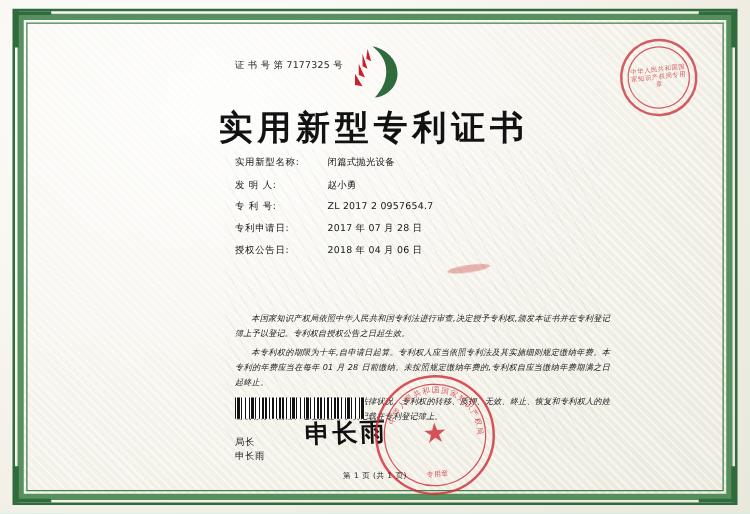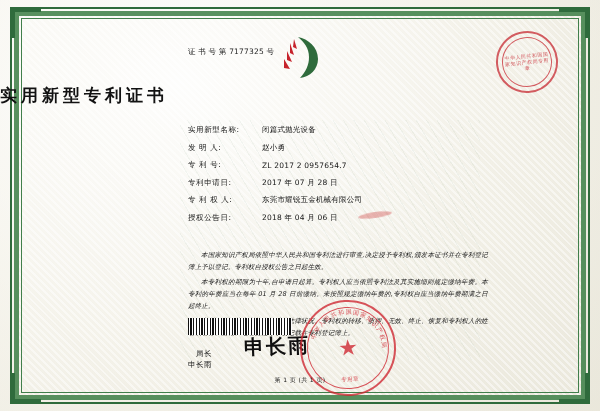--- a/index.html
+++ b/index.html
@@ -79,23 +79,23 @@
     left: 268px;
     top: 33px;
     width: 64px;
     height: 48px;
   }
 
   .main-title {
     position: absolute;
     left: 0; right: 2px;
     top: 84px;
-    text-align: left;
+    text-align: center;
     font-family: "DejaVu Serif", "Liberation Serif", serif;
-    font-size: 17px;
+    font-size: 27px;
     font-weight: 700;
     color: #121212;
     letter-spacing: 4px;
   }
 
   
   .stamp-top {
     position: absolute;
     right: 42px;
     top: 31px;
@@ -126,21 +126,21 @@
 
   
   .fields {
     position: absolute;
     left: 188px;
     top: 125px;
     width: 300px;
   }
   .field-row {
     display: flex;
-    align-items: center;
+    align-items: flex-start;
     margin-bottom: 7.5px;
     font-size: 7.5px;
     color: #151515;
     white-space: nowrap;
   }
   .field-label {
     width: 74px;
     letter-spacing: 0.6px;
     flex: 0 0 auto;
   }
@@ -181,21 +181,20 @@
 
   
   .sig-label {
     position: absolute;
     left: 188px;
     top: 348px;
     font-size: 7.5px;
     color: #151515;
     letter-spacing: 0.5px;
     line-height: 1.5;
-    text-align: right;
   }
   .sig-hand {
     position: absolute;
     left: 244px;
     top: 333px;
     font-family: "DejaVu Serif", "Liberation Serif", serif;
     font-size: 20px;
     font-weight: 700;
     color: #101010;
     letter-spacing: 2px;
@@ -328,24 +327,20 @@
       <span class="field-label">发 明 人:</span>
       <span class="field-value">赵小勇</span>
     </div>
     <div class="field-row">
       <span class="field-label">专 利 号:</span>
       <span class="field-value">ZL 2017 2 0957654.7</span>
     </div>
     <div class="field-row">
       <span class="field-label">专利申请日:</span>
       <span class="field-value">2017 年 07 月 28 日</span>
-    </div>
-    <div class="field-row">
-      <span class="field-label">专 利 权 人:</span>
-      <span class="field-value">东莞市耀锐五金机械有限公司</span>
     </div>
     <div class="field-row">
       <span class="field-label">授权公告日:</span>
       <span class="field-value">2018 年 04 月 06 日</span>
     </div>
   </div>
 
   <div class="ink-smudge"></div>
 
   <div class="body-text">

